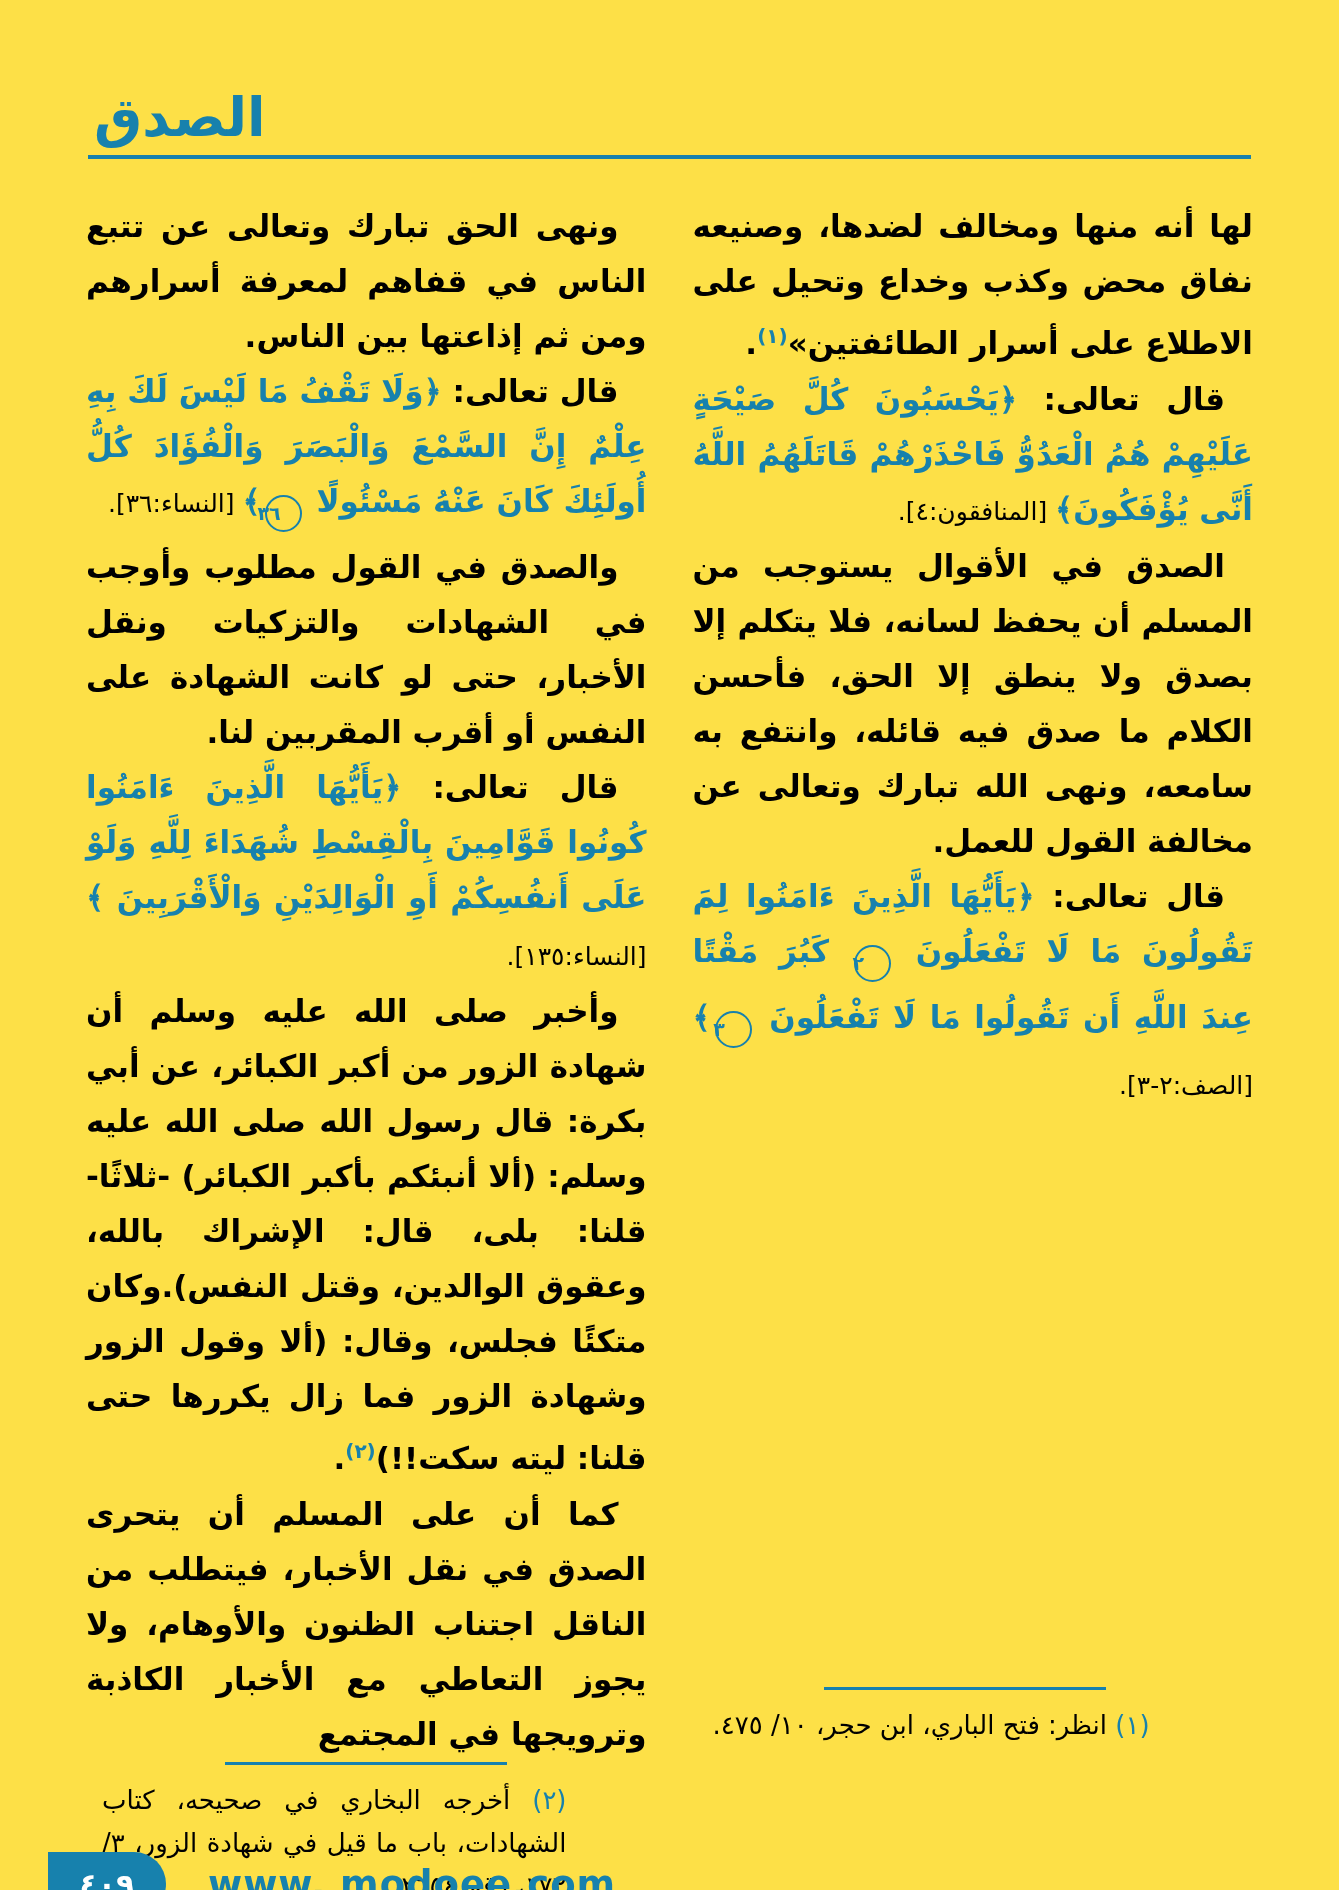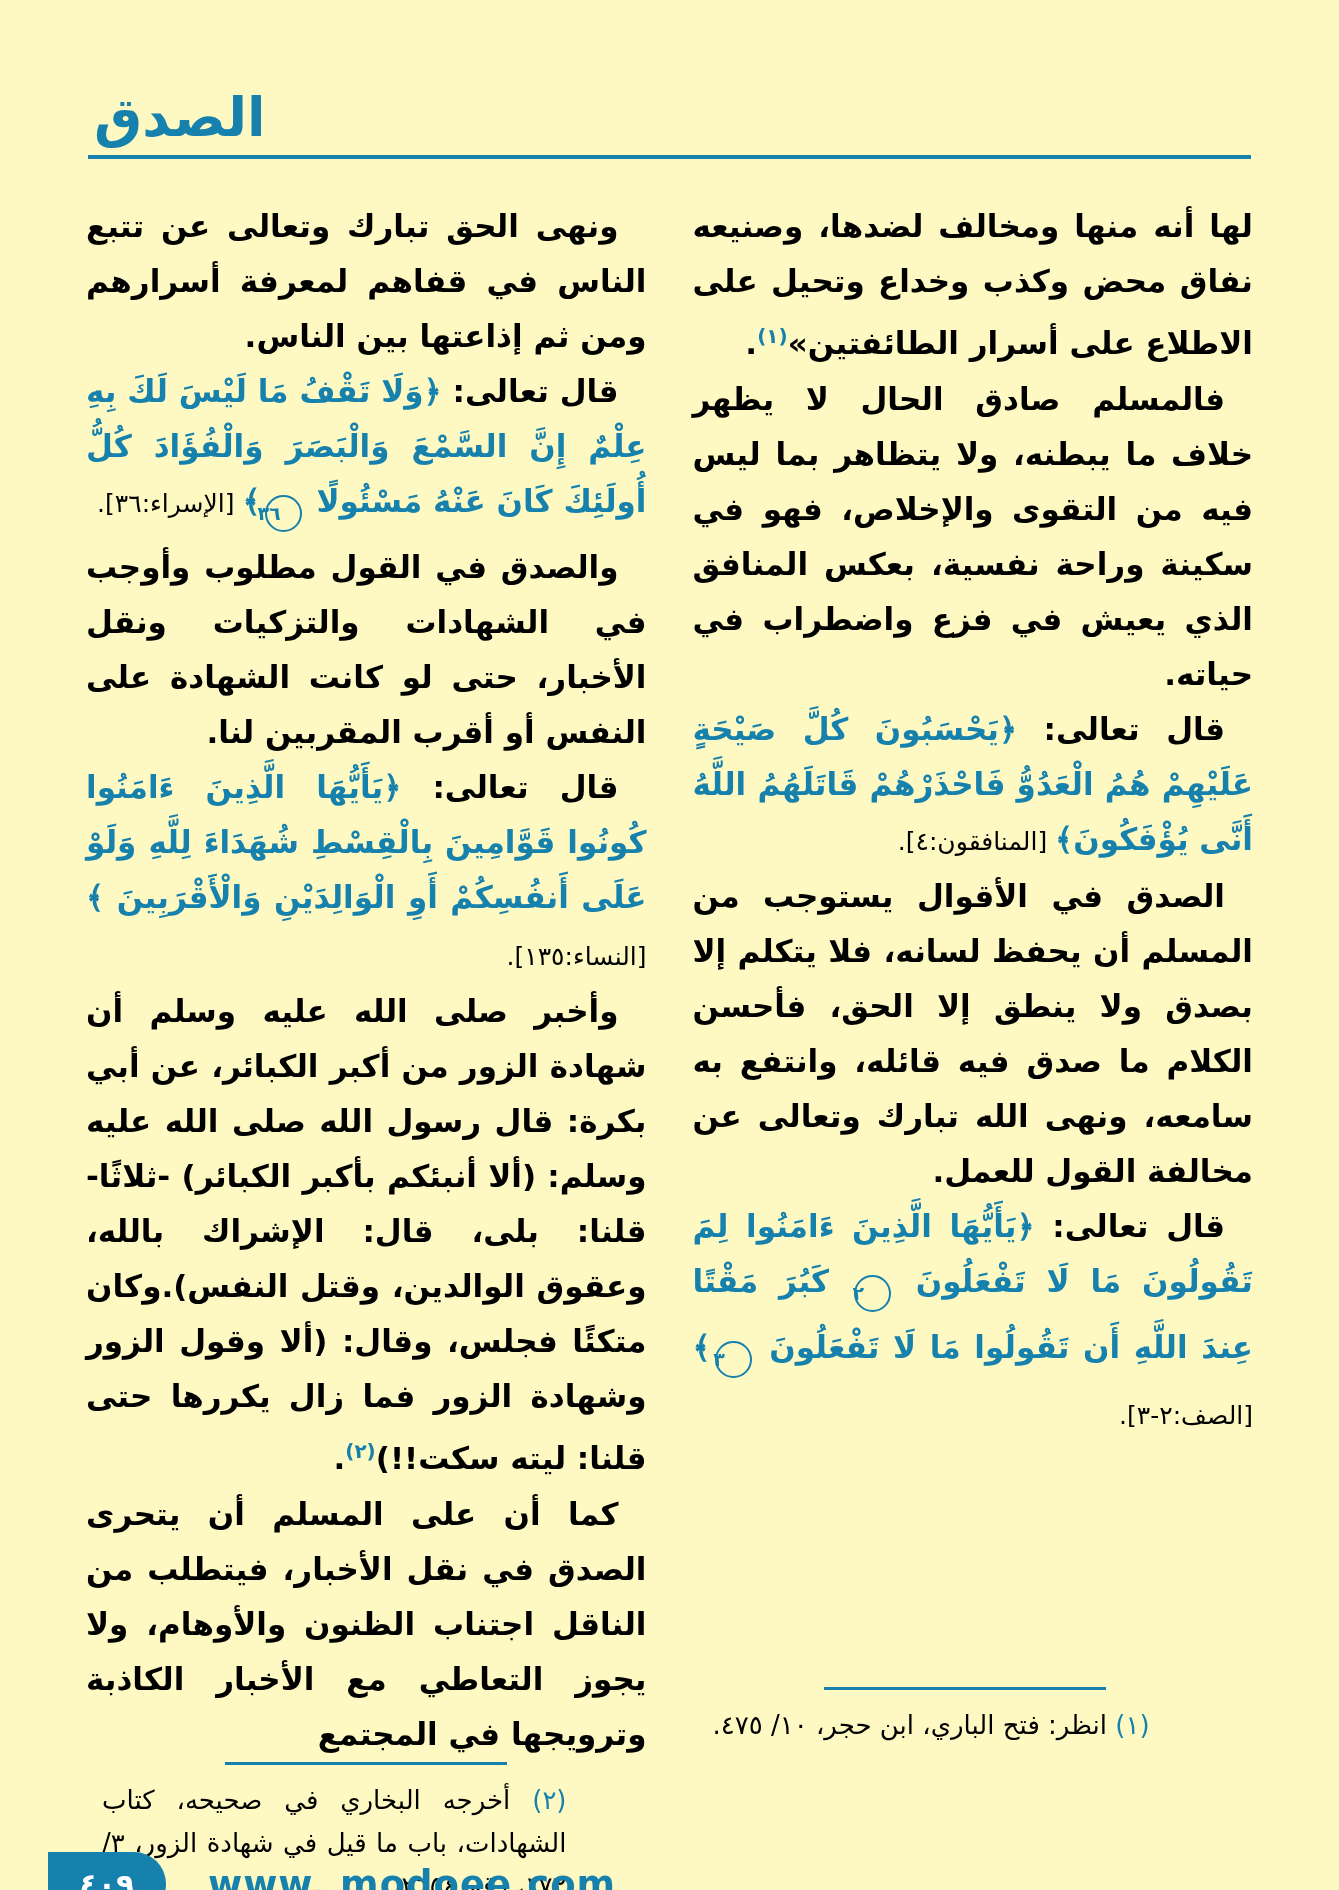--- a/index.html
+++ b/index.html
@@ -3,21 +3,21 @@
 <meta charset="utf-8">
 <style>
   :root { --accent: #1781ad; }
   * { box-sizing: border-box; }
   html, body { margin: 0; padding: 0; background: #e8e8e8; }
   .page {
     position: relative;
     width: 1339px;
     height: 1890px;
     margin: 0 auto;
-    background: #fef9c3;
+    background: #fde047;
     font-family: "DejaVu Sans", sans-serif;
     direction: rtl;
     overflow: hidden;
   }
   
   .page-header { padding: 88px 88px 0 88px; direction: ltr; }
   .page-title {
     margin: 0 0 8px 6px;
     color: var(--accent);
     font-size: 54px;
@@ -131,40 +131,39 @@
   <div class="page-header">
     <h1 class="page-title">الصدق</h1>
     <div class="header-rule"></div>
   </div>
 
   <div class="columns">
 
     <section class="col">
       <p class="para"><span>لها أنه منها ومخالف لضدها، وصنيعه نفاق محض وكذب وخداع وتحيل على الاطلاع على أسرار الطائفتين»</span><span class="fnref">(١)</span><span>.</span></p>
 
-      <p class="para indent"><span>فالمسلم صادق الحال لا يظهر خلاف ما يبطنه، ولا يتظاهر بما ليس فيه من التقوى والإخلاص، فهو في سكينة وراحة نفسية، بعكس المنافق الذي يعيش في فزع واضطراب في حياته.</span></p>
 
       <p class="para indent"><span>قال تعالى: </span><span class="verse">﴿يَحْسَبُونَ كُلَّ صَيْحَةٍ عَلَيْهِمْ هُمُ الْعَدُوُّ فَاحْذَرْهُمْ قَاتَلَهُمُ اللَّهُ أَنَّى يُؤْفَكُونَ﴾</span><span class="ref"> [المنافقون:٤].</span></p>
 
 
       <p class="para indent"><span>الصدق في الأقوال يستوجب من المسلم أن يحفظ لسانه، فلا يتكلم إلا بصدق ولا ينطق إلا الحق، فأحسن الكلام ما صدق فيه قائله، وانتفع به سامعه، ونهى الله تبارك وتعالى عن مخالفة القول للعمل.</span></p>
 
       <p class="para indent"><span>قال تعالى: </span><span class="verse">﴿يَأَيُّهَا الَّذِينَ ءَامَنُوا لِمَ تَقُولُونَ مَا لَا تَفْعَلُونَ </span><span class="ayah-circle">٢</span><span class="verse"> كَبُرَ مَقْتًا عِندَ اللَّهِ أَن تَقُولُوا مَا لَا تَفْعَلُونَ </span><span class="ayah-circle">٣</span><span class="verse">﴾</span><span class="ref"> [الصف:٢-٣].</span></p>
 
 
       <div class="fn-block">
         <div class="fn-rule"></div>
         <p class="fn fn-right"><span class="fn-marker">(١)</span><span> انظر: فتح الباري، ابن حجر، ١٠/ ٤٧٥.</span></p>
       </div>
     </section>
 
     <section class="col">
       <p class="para indent"><span>ونهى الحق تبارك وتعالى عن تتبع الناس في قفاهم لمعرفة أسرارهم ومن ثم إذاعتها بين الناس.</span></p>
 
-      <p class="para indent"><span>قال تعالى: </span><span class="verse">﴿وَلَا تَقْفُ مَا لَيْسَ لَكَ بِهِ عِلْمٌ إِنَّ السَّمْعَ وَالْبَصَرَ وَالْفُؤَادَ كُلُّ أُولَئِكَ كَانَ عَنْهُ مَسْئُولًا </span><span class="ayah-circle">٣٦</span><span class="verse">﴾</span><span class="ref"> [الإسراء:٣٦].</span></p>
+      <p class="para indent"><span>قال تعالى: </span><span class="verse">﴿وَلَا تَقْفُ مَا لَيْسَ لَكَ بِهِ عِلْمٌ إِنَّ السَّمْعَ وَالْبَصَرَ وَالْفُؤَادَ كُلُّ أُولَئِكَ كَانَ عَنْهُ مَسْئُولًا </span><span class="ayah-circle">٣٦</span><span class="verse">﴾</span><span class="ref"> [النساء:٣٦].</span></p>
 
       <p class="para indent"><span>والصدق في القول مطلوب وأوجب في الشهادات والتزكيات ونقل الأخبار، حتى لو كانت الشهادة على النفس أو أقرب المقربين لنا.</span></p>
 
       <p class="para indent"><span>قال تعالى: </span><span class="verse">﴿يَأَيُّهَا الَّذِينَ ءَامَنُوا كُونُوا قَوَّامِينَ بِالْقِسْطِ شُهَدَاءَ لِلَّهِ وَلَوْ عَلَى أَنفُسِكُمْ أَوِ الْوَالِدَيْنِ وَالْأَقْرَبِينَ ﴾</span><span class="ref"> [النساء:١٣٥].</span></p>
 
       <p class="para indent"><span>وأخبر صلى الله عليه وسلم أن شهادة الزور من أكبر الكبائر، عن أبي بكرة: قال رسول الله صلى الله عليه وسلم: (ألا أنبئكم بأكبر الكبائر) -ثلاثًا- قلنا: بلى، قال: الإشراك بالله، وعقوق الوالدين، وقتل النفس).وكان متكئًا فجلس، وقال: (ألا وقول الزور وشهادة الزور فما زال يكررها حتى قلنا: ليته سكت!!)</span><span class="fnref">(٢)</span><span>.</span></p>
 
       <p class="para indent"><span>كما أن على المسلم أن يتحرى الصدق في نقل الأخبار، فيتطلب من الناقل اجتناب الظنون والأوهام، ولا يجوز التعاطي مع الأخبار الكاذبة وترويجها في المجتمع</span></p>
 
       <div class="fn-block">

